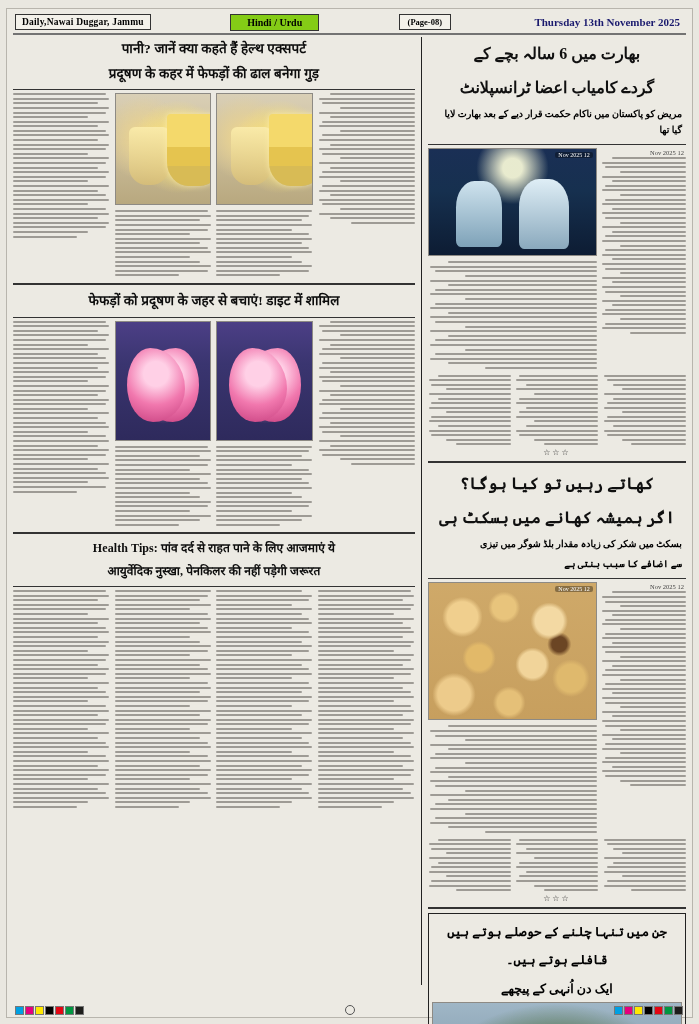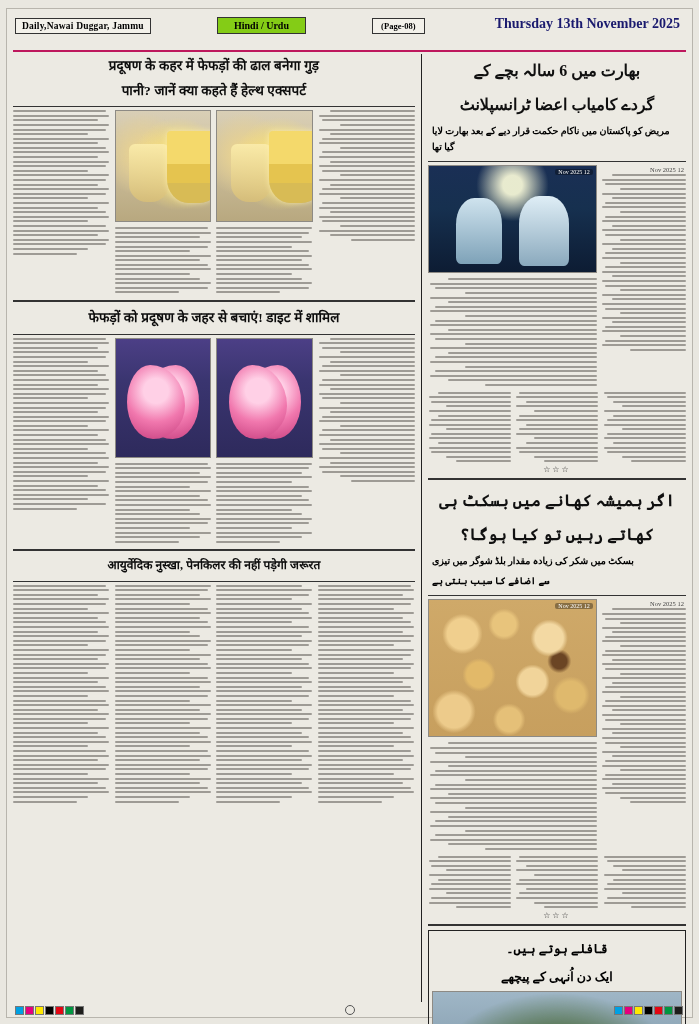--- a/index.html
+++ b/index.html
@@ -19,40 +19,40 @@
   .paper {
     position:relative;
     width:100%; height:100%;
     background:#eceae3;
     border:1px solid #b8b5ad;
     padding:4px 6px 10px 6px;
   }
 
   
   .masthead {
-    display:flex; align-items:flex-end; justify-content:space-between;
-    border-bottom:2px solid #be185d;
-    padding:1px 2px 16px 2px;
+    display:flex; align-items:flex-start; justify-content:space-between;
+    border-bottom:2px solid #737373;
+    padding:1px 2px 2px 2px;
     margin-bottom:2px;
   }
   .mh-left {
     font-family:"Liberation Serif", serif;
     font-weight:bold; font-size:9.5px; letter-spacing:.2px;
     border:1px solid #333; padding:2px 6px; background:#f3f1ea;
   }
   .mh-center {
     font-weight:bold; font-size:10px;
     border:1px solid #333; padding:2px 16px; background:#84cc16;
   }
   .mh-page {
     font-weight:bold; font-size:8.5px;
     border:1px solid #333; padding:2px 8px; background:#f3f1ea;
   }
   .mh-right {
-    font-weight:bold; font-size:14px; color:#1a1a6e;
+    font-weight:bold; font-size:11px; color:#1a1a6e;
     padding:2px 4px;
   }
 
   
   .body-wrap {
     display:flex;
     height:948px;
     gap:0;
   }
   .left-pane {
@@ -80,21 +80,21 @@
   .ur-headline {
     text-align:center;
     font-weight:bold;
     font-size:16px;
     line-height:1.75;
     direction:rtl;
     color:#101010;
     padding:3px 2px;
   }
   .ur-sub {
-    text-align:left;
+    text-align:right;
     font-weight:bold;
     font-size:9.5px;
     direction:rtl;
     line-height:1.7;
     padding:1px 4px 3px 4px;
   }
   .rule-h { border-top:1.2px solid #333; margin:3px 0; }
   .rule-d { border-top:2.5px double #333; margin:4px 0; }
 
   
@@ -258,22 +258,22 @@
     <div class="mh-center">Hindi / Urdu</div>
     <div class="mh-page">(Page-08)</div>
     <div class="mh-right">Thursday 13th November 2025</div>
   </div>
 
   <div class="body-wrap">
 
     <div class="left-pane">
 
       <div class="section">
+        <div class="hi-headline">पानी? जानें क्या कहते हैं हेल्थ एक्सपर्ट</div>
         <div class="hi-headline">प्रदूषण के कहर में फेफड़ों की ढाल बनेगा गुड़</div>
-        <div class="hi-headline">पानी? जानें क्या कहते हैं हेल्थ एक्सपर्ट</div>
         <div class="rule-h"></div>
         <div class="cols">
           <div class="col">
             <div class="ln s1"></div>
                 <div class="ln s4"></div>
                 <div class="ln s2"></div>
                 <div class="ln s4"></div>
             <div class="ln s1"></div>
                 <div class="ln s3"></div>
                 <div class="ln s4"></div>
@@ -498,20 +498,21 @@
                 <div class="ln s1 rtl"></div>
                 <div class="ln s3 rtl"></div>
                 <div class="ln s5 rtl"></div>
           </div>
         </div>
       </div>
 
       <div class="rule-d"></div>
 
       <div class="section">
+        <div class="hi-headline small">Health Tips: पांव दर्द से राहत पाने के लिए आजमाएं ये</div>
         <div class="hi-headline small">आयुर्वेदिक नुस्खा, पेनकिलर की नहीं पड़ेगी जरूरत</div>
         <div class="rule-h"></div>
         <div class="cols">
           <div class="col">
             <div class="ln s1"></div>
                 <div class="ln s4"></div>
                 <div class="ln s2"></div>
                 <div class="ln s4"></div>
             <div class="ln s1"></div>
                 <div class="ln s3"></div>
@@ -849,22 +850,22 @@
                 <div class="ln s3 rtl"></div>
                 <div class="ln s5 rtl"></div>
           </div>
         </div>
         <div class="stars">☆☆☆</div>
       </div>
 
       <div class="rule-d"></div>
 
       <div class="section">
+        <div class="ur-headline">کھاتے رہیں تو کیا ہوگا؟</div>
         <div class="ur-headline">اگر ہمیشہ کھانے میں بسکٹ ہی</div>
-        <div class="ur-headline">کھاتے رہیں تو کیا ہوگا؟</div>
         <div class="ur-sub">بسکٹ میں شکر کی زیادہ مقدار بلڈ شوگر میں تیزی</div>
         <div class="ur-sub">سے اضافے کا سبب بنتی ہے</div>
         <div class="rule-h"></div>
         <div class="cols">
           <div class="col" style="flex:2">
             <div class="photo img-biscuits">
               <div class="cap">12 Nov 2025</div>
             </div>
             <div class="gap"></div>
             <div class="ln s2 rtl"></div>
@@ -982,20 +983,21 @@
                 <div class="ln s4 rtl"></div>
                 <div class="ln s5 rtl"></div>
           </div>
         </div>
         <div class="stars">☆☆☆</div>
       </div>
 
       <div class="rule-d"></div>
 
       <div class="ad-box">
+        <div class="eagle-caption">جن میں تنہا چلنے کے حوصلے ہوتے ہیں</div>
         <div class="eagle-caption">قافلے ہوتے ہیں۔</div>
         <div class="eagle-caption">ایک دن اُنہی کے پیچھے</div>
         <div class="photo img-eagle"></div>
       </div>
 
     </div>
   </div>
 
   <div class="colorbar">
     <div class="swatches">

